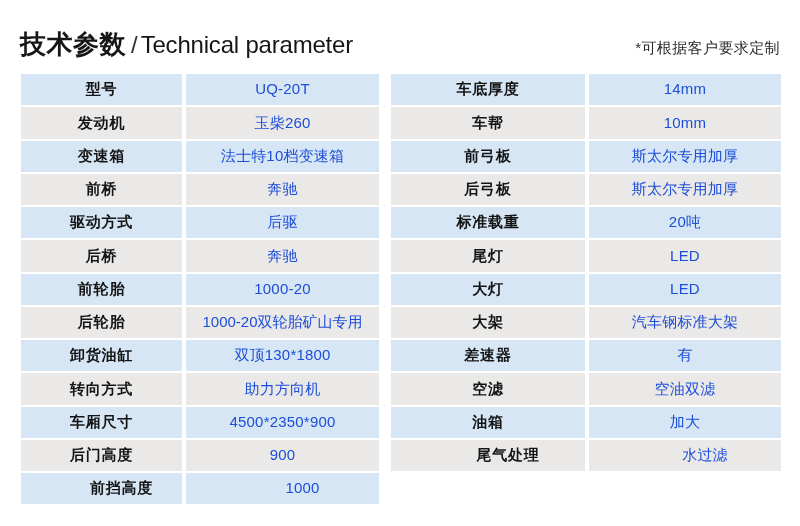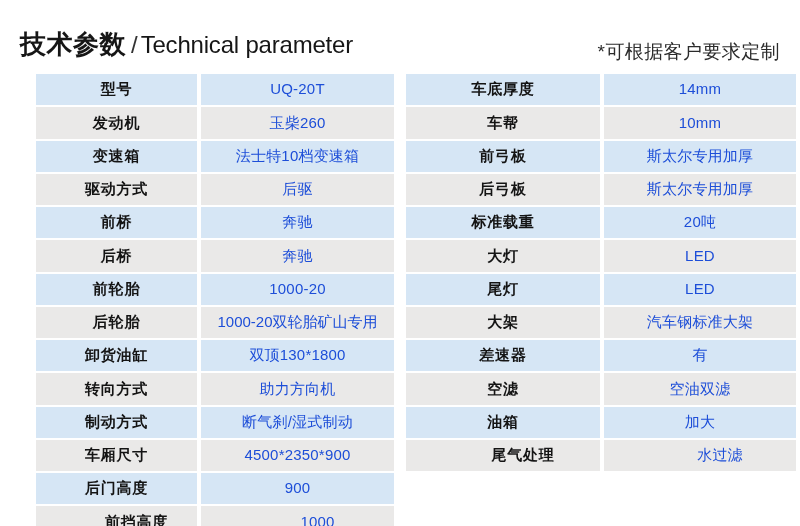--- a/index.html
+++ b/index.html
@@ -36,30 +36,30 @@
     padding:0 3px 0 5px;
   }
   .title-en{
     font-weight:normal;
     font-size:24px;
     color:#161616;
     letter-spacing:-0.2px;
   }
   .note{
     position:absolute;right:20px;top:26px;
-    font-size:19px;
+    font-size:15px;
     font-weight:normal;
     color:#2b2b2b;
     letter-spacing:0.4px;
     white-space:nowrap;
   }
 
   
   .tables{
-    position:absolute;left:16px;top:61px;width:696px;height:440px;text-decoration:underline;
+    position:absolute;left:1px;top:61px;width:696px;height:440px;text-decoration:underline;
   }
   .spec-table{
     position:absolute;top:0;
     border-collapse:separate;
     border-spacing:0;
     table-layout:fixed;
   }
   .spec-table.left{ left:20px;  width:358px; }
   .spec-table.right{ left:390px; width:390px; }
 
@@ -127,50 +127,46 @@
         </tr>
         <tr>
           <td class="cell-label">发动机</td>
           <td class="cell-value">玉柴260</td>
         </tr>
         <tr>
           <td class="cell-label">变速箱</td>
           <td class="cell-value">法士特10档变速箱</td>
         </tr>
         <tr>
+          <td class="cell-label">前桥</td>
+          <td class="cell-value">奔驰</td>
+        </tr>
+        <tr>
           <td class="cell-label">驱动方式</td>
           <td class="cell-value">后驱</td>
         </tr>
         <tr>
-          <td class="cell-label">前桥</td>
-          <td class="cell-value">奔驰</td>
-        </tr>
-        <tr>
           <td class="cell-label">后桥</td>
           <td class="cell-value">奔驰</td>
         </tr>
         <tr>
           <td class="cell-label">前轮胎</td>
           <td class="cell-value">1000-20</td>
         </tr>
         <tr>
           <td class="cell-label">后轮胎</td>
           <td class="cell-value v-small">1000-20双轮胎矿山专用</td>
         </tr>
         <tr>
           <td class="cell-label">卸货油缸</td>
           <td class="cell-value">双顶130*1800</td>
         </tr>
         <tr>
           <td class="cell-label">转向方式</td>
           <td class="cell-value">助力方向机</td>
-        </tr>
-        <tr>
-          <td class="cell-label">制动方式</td>
-          <td class="cell-value">断气刹/湿式制动</td>
         </tr>
         <tr>
           <td class="cell-label">车厢尺寸</td>
           <td class="cell-value">4500*2350*900</td>
         </tr>
         <tr>
           <td class="cell-label">后门高度</td>
           <td class="cell-value">900</td>
         </tr>
         <tr>
@@ -200,28 +196,28 @@
         </tr>
         <tr>
           <td class="cell-label">后弓板</td>
           <td class="cell-value">斯太尔专用加厚</td>
         </tr>
         <tr>
           <td class="cell-label">标准载重</td>
           <td class="cell-value">20吨</td>
         </tr>
         <tr>
+          <td class="cell-label">尾灯</td>
+          <td class="cell-value">LED</td>
+        </tr>
+        <tr>
           <td class="cell-label">大灯</td>
           <td class="cell-value">LED</td>
         </tr>
         <tr>
-          <td class="cell-label">尾灯</td>
-          <td class="cell-value">LED</td>
-        </tr>
-        <tr>
           <td class="cell-label">大架</td>
           <td class="cell-value">汽车钢标准大架</td>
         </tr>
         <tr>
           <td class="cell-label">差速器</td>
           <td class="cell-value">有</td>
         </tr>
         <tr>
           <td class="cell-label">空滤</td>
           <td class="cell-value">空油双滤</td>

